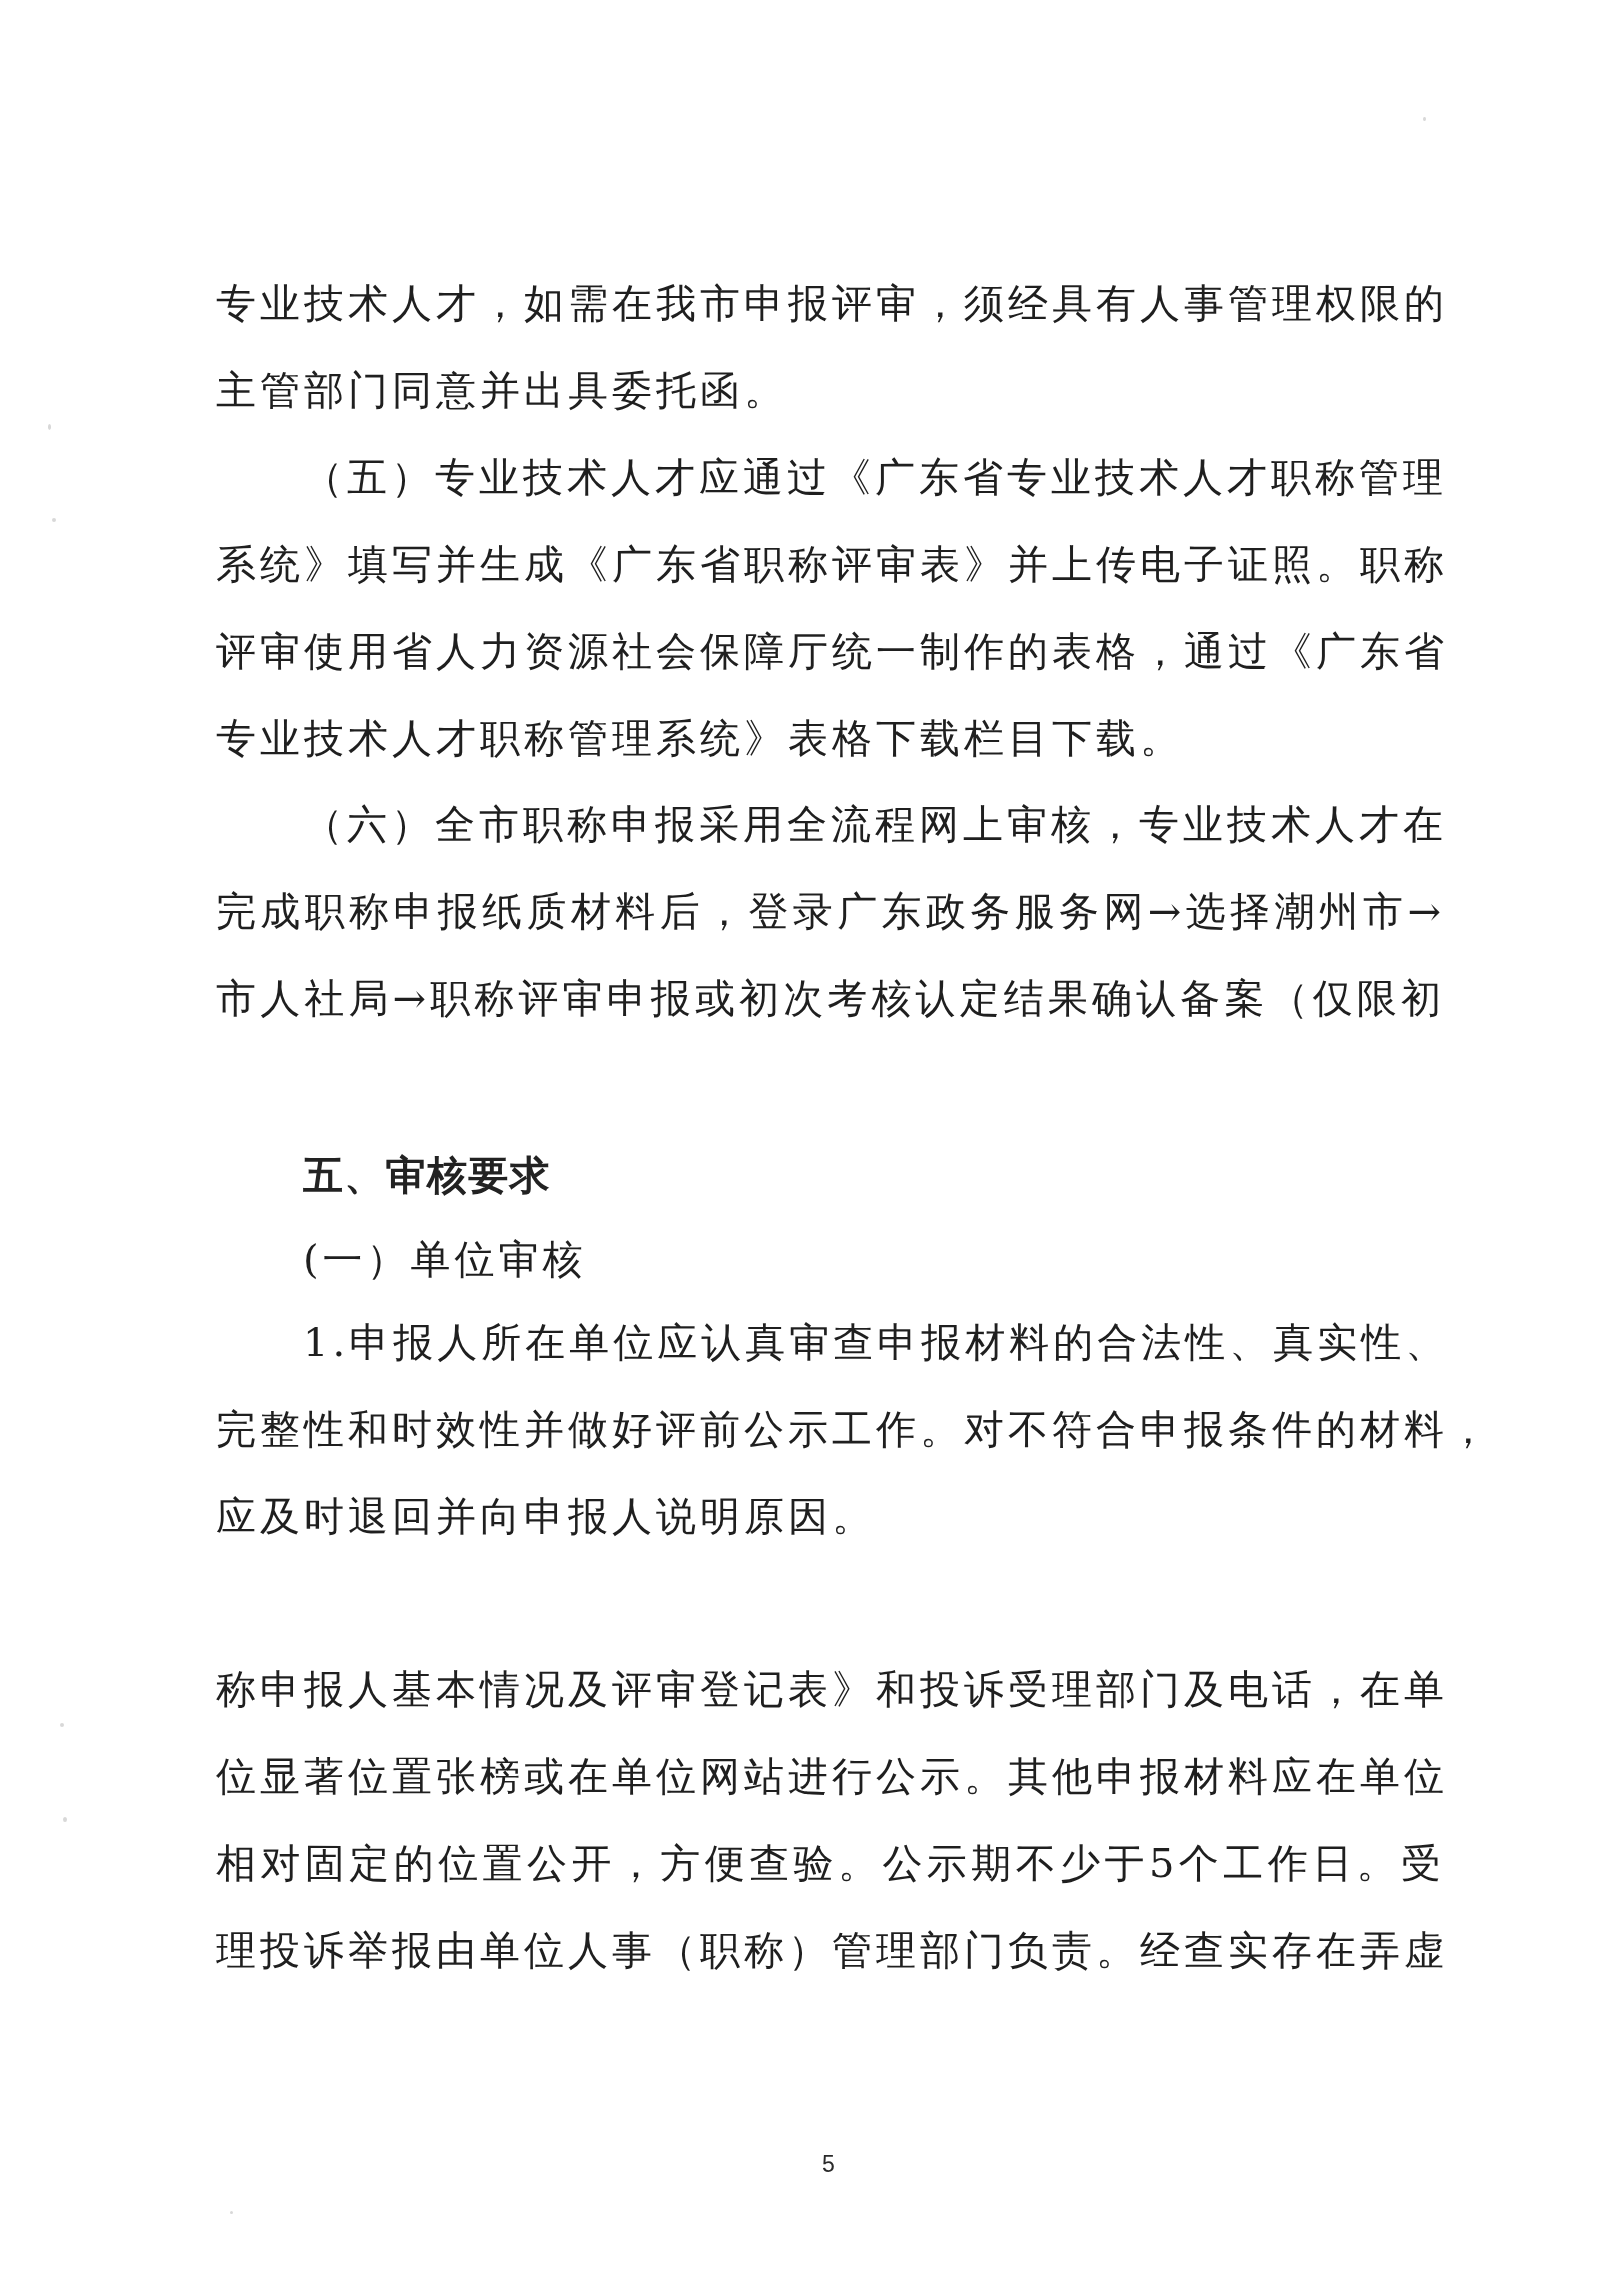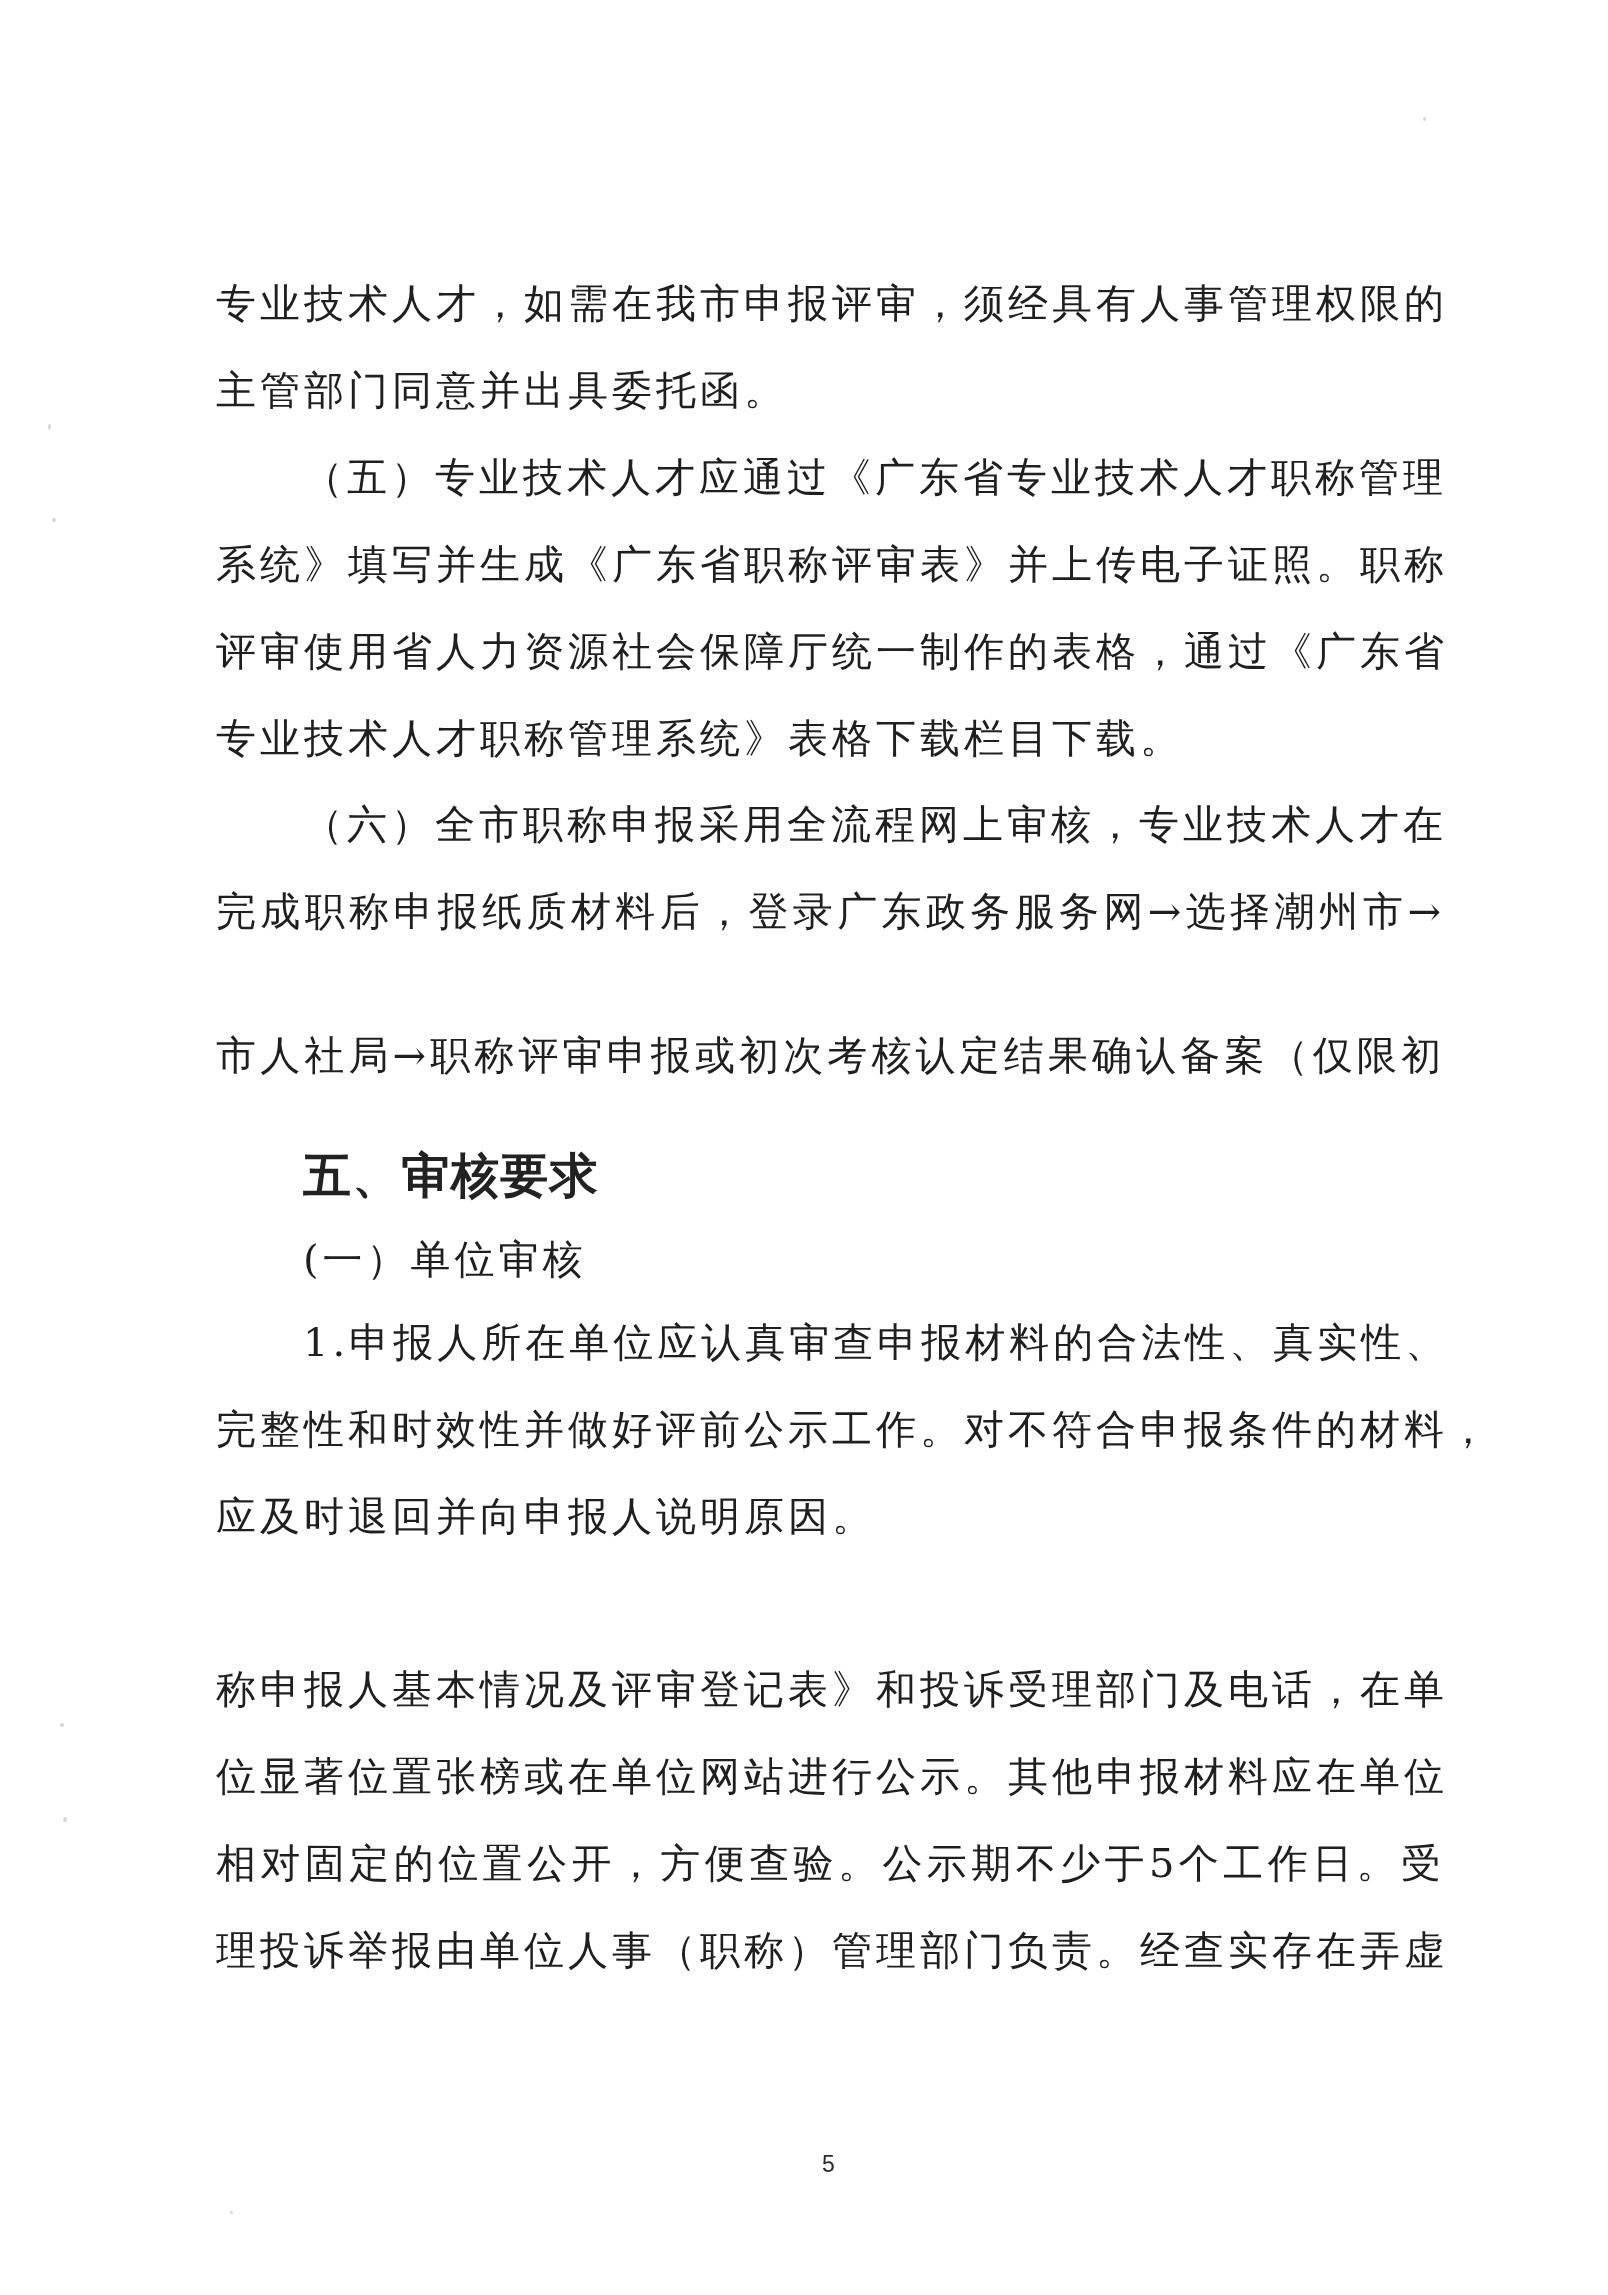--- a/index.html
+++ b/index.html
@@ -39,21 +39,21 @@
       text-align-last: justify;
     }
     .line.indent {
       left: 303px;
       width: 1142px;
     }
     .line.heading {
       left: 303px;
       font-family: "DejaVu Sans", "Liberation Sans", sans-serif;
       font-weight: bold;
-      font-size: 48px;
+      font-size: 40px;
       letter-spacing: 1.3px;
       color: #222222;
     }
     .line.sub {
       left: 303px;
     }
     .page-number {
       position: absolute;
       left: 815px;
       top: 2151px;
@@ -77,21 +77,21 @@
   <div class="line justify" style="top:260px;">专业技术人才，如需在我市申报评审，须经具有人事管理权限的</div>
   <div class="line" style="top:347px;">主管部门同意并出具委托函。</div>
 
   <div class="line justify indent" style="top:434px;">（五）专业技术人才应通过《广东省专业技术人才职称管理</div>
   <div class="line justify" style="top:521px;">系统》填写并生成《广东省职称评审表》并上传电子证照。职称</div>
   <div class="line justify" style="top:608px;">评审使用省人力资源社会保障厅统一制作的表格，通过《广东省</div>
   <div class="line" style="top:695px;">专业技术人才职称管理系统》表格下载栏目下载。</div>
 
   <div class="line justify indent" style="top:781px;">（六）全市职称申报采用全流程网上审核，专业技术人才在</div>
   <div class="line justify" style="top:868px;">完成职称申报纸质材料后，登录广东政务服务网→选择潮州市→</div>
-  <div class="line justify" style="top:1012px;">市人社局→职称评审申报或初次考核认定结果确认备案（仅限初</div>
+  <div class="line justify" style="top:955px;">市人社局→职称评审申报或初次考核认定结果确认备案（仅限初</div>
 
   <div class="line heading" style="top:1132px;">五、审核要求</div>
   <div class="line sub" style="top:1216px;">(一）单位审核</div>
 
   <div class="line justify indent" style="top:1299px;">1.申报人所在单位应认真审查申报材料的合法性、真实性、</div>
   <div class="line justify" style="top:1386px;">完整性和时效性并做好评前公示工作。对不符合申报条件的材料，</div>
   <div class="line" style="top:1473px;">应及时退回并向申报人说明原因。</div>
 
   <div class="line justify" style="top:1646px;">称申报人基本情况及评审登记表》和投诉受理部门及电话，在单</div>
   <div class="line justify" style="top:1733px;">位显著位置张榜或在单位网站进行公示。其他申报材料应在单位</div>

